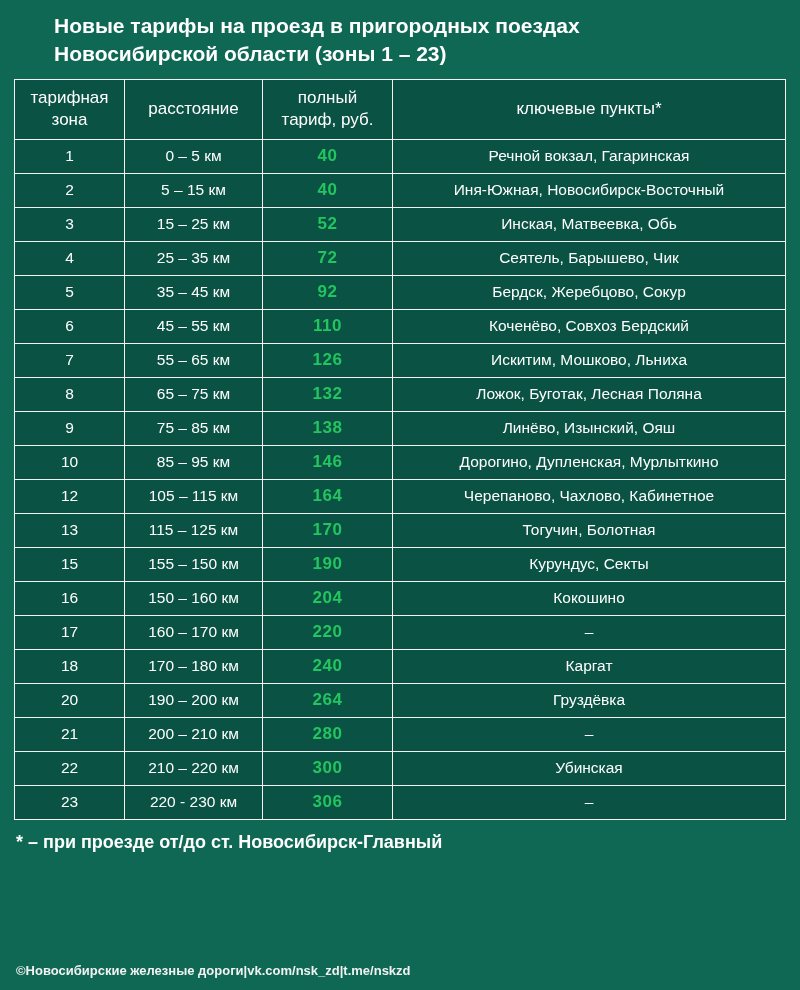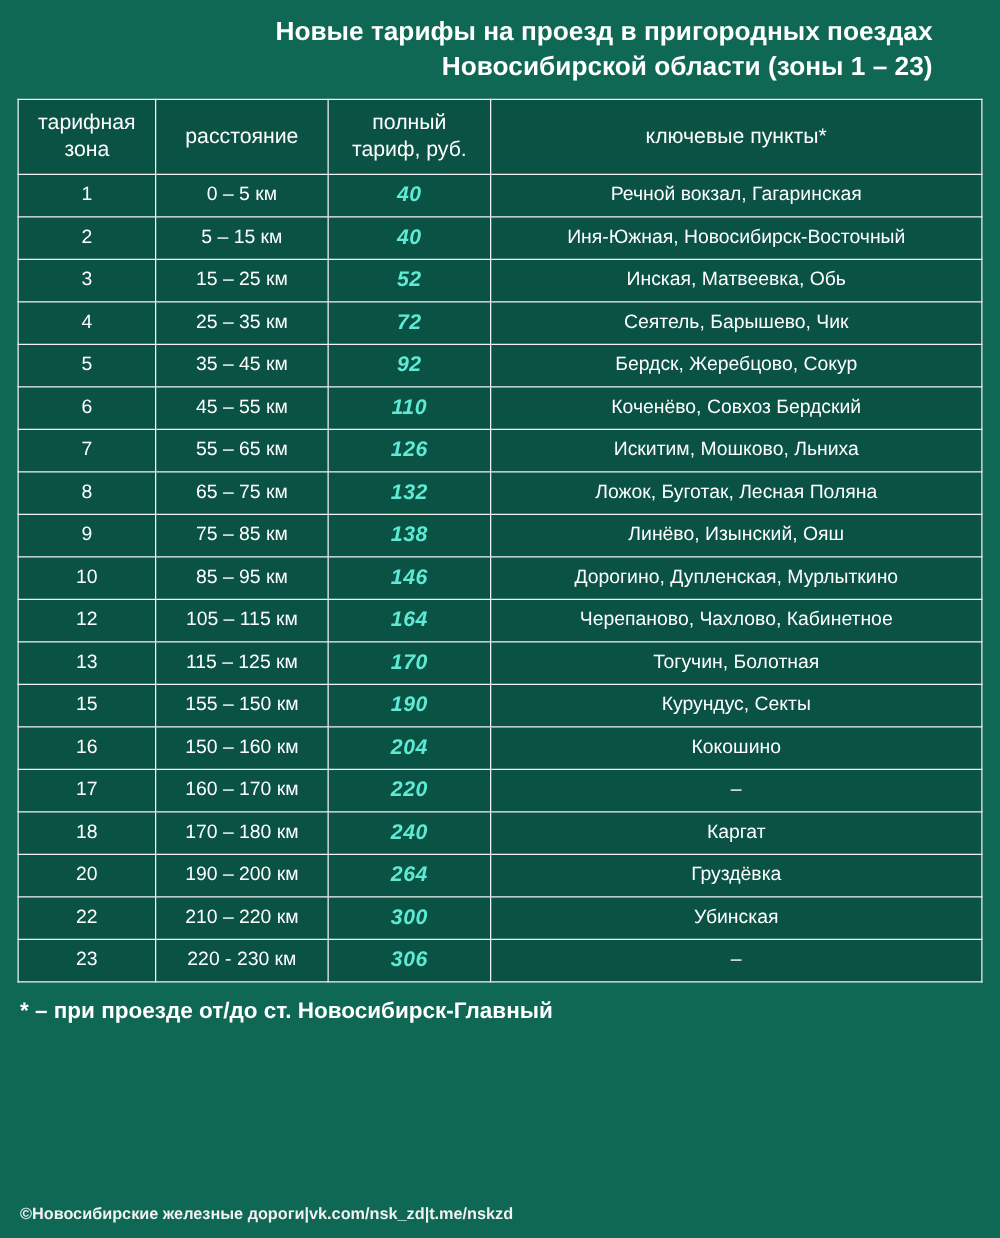--- a/index.html
+++ b/index.html
@@ -13,21 +13,21 @@
     overflow: hidden;
   }
   .page {
     width: 800px;
     height: 990px;
     padding: 10px 14px 8px 14px;
     display: flex;
     flex-direction: column;
   }
   .title {
-    text-align: right;
+    text-align: left;
     font-size: 21px;
     line-height: 1.35;
     font-weight: bold;
     color: #ffffff;
     padding: 2px 40px 10px 40px;
   }
   table {
     width: 100%;
     border-collapse: collapse;
     table-layout: fixed;
@@ -48,25 +48,24 @@
   }
   tbody td {
     height: 34px;
     font-size: 15.5px;
   }
   col.c-zone { width: 110px; }
   col.c-dist { width: 138px; }
   col.c-fare { width: 130px; }
   col.c-points { width: auto; }
   td.fare {
-    color: #5eead4;
+    color: #22c55e;
     font-weight: bold;
     font-size: 17px;
     letter-spacing: 0.5px;
-    font-style: italic;
   }
   .footnote {
     font-size: 18px;
     font-weight: bold;
     color: #ffffff;
     padding: 12px 2px 0 2px;
   }
   .credit {
     margin-top: auto;
     font-size: 13px;
@@ -194,20 +193,26 @@
           <td class="fare">240</td>
           <td>Каргат</td>
         </tr>
         <tr>
           <td>20</td>
           <td>190 – 200 км</td>
           <td class="fare">264</td>
           <td>Груздёвка</td>
         </tr>
         <tr>
+          <td>21</td>
+          <td>200 – 210 км</td>
+          <td class="fare">280</td>
+          <td>–</td>
+        </tr>
+        <tr>
           <td>22</td>
           <td>210 – 220 км</td>
           <td class="fare">300</td>
           <td>Убинская</td>
         </tr>
         <tr>
           <td>23</td>
           <td>220 - 230 км</td>
           <td class="fare">306</td>
           <td>–</td>

